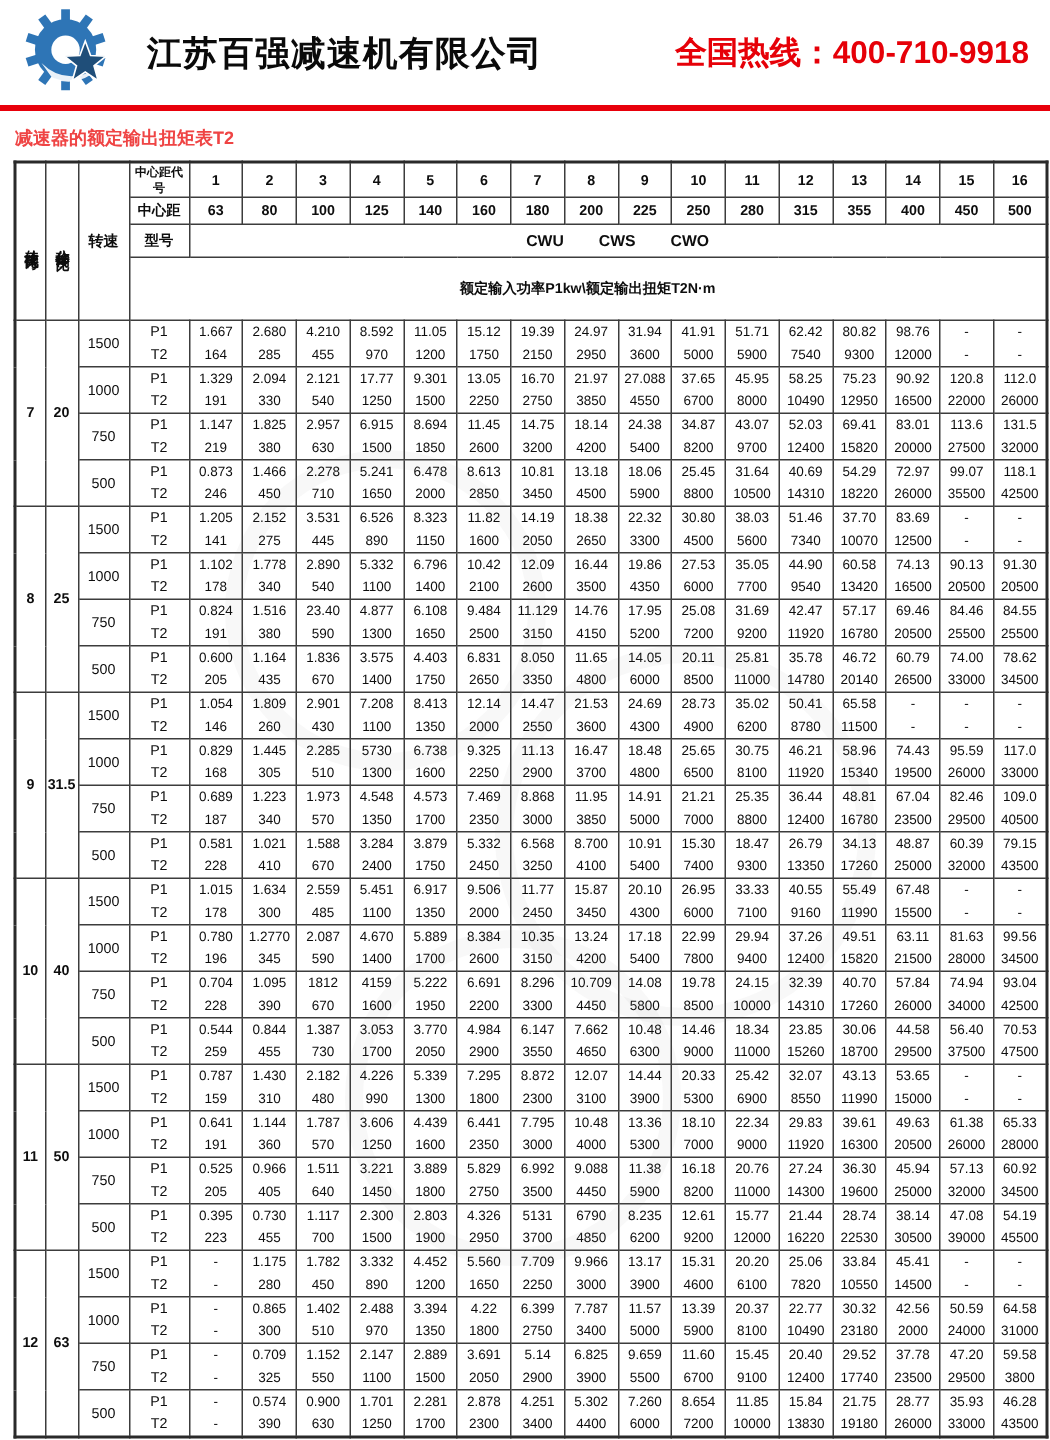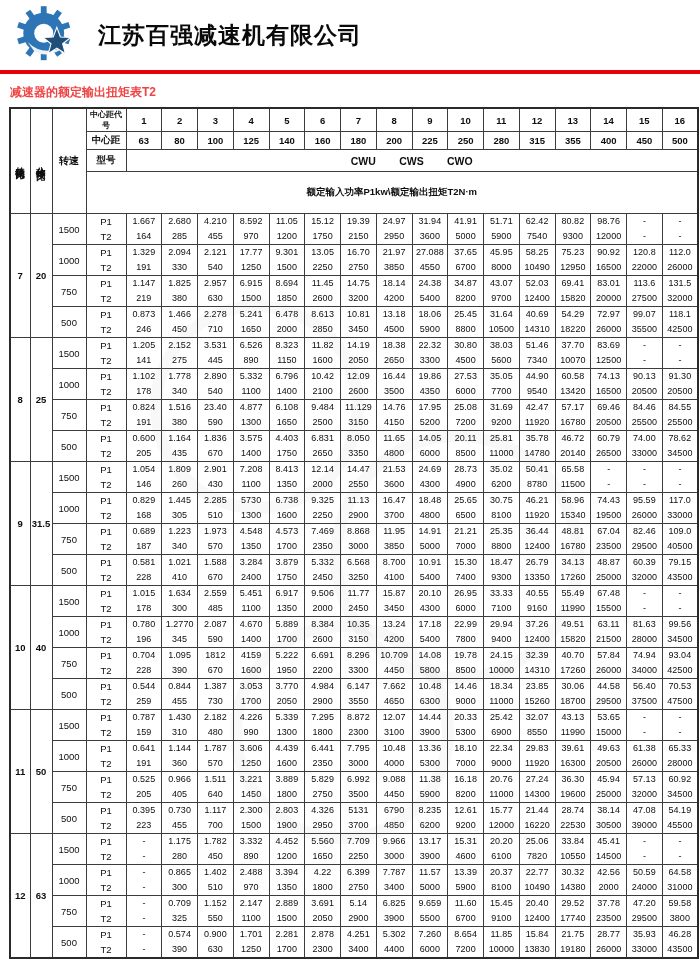--- a/index.html
+++ b/index.html
@@ -57,20 +57,23 @@
         <rect x="36" y="3" width="8" height="14" transform="rotate(288 40 40)"></rect>
         <rect x="36" y="3" width="8" height="14" transform="rotate(324 40 40)"></rect>
         <circle cx="40" cy="40" r="28"></circle>
       </g>
       <circle cx="40" cy="40" r="13" fill="#ffffff"></circle>
       <path d="M18 52 Q40 74 72 56 Q50 76 28 66 Z" fill="#ffffff" opacity="0.9"></path>
       <polygon points="58,32 62.9,45.2 77,45.8 66,54.6 69.8,68.2 58,60.4 46.2,68.2 50,54.6 39,45.8 53.1,45.2" fill="#1f4e79" stroke="#ffffff" stroke-width="1.5"></polygon>
     </svg>
     <span class="company">江苏百强减速机有限公司</span>
   </div>
+  <div class="hotline">
+    <span>全国热线：</span><span>400-710-9918</span>
+  </div>
 </div>
 <div class="redline"></div>
 
 <div class="doc-title">减速器的额定输出扭矩表T2</div>
 
 <table class="t2">
   <colgroup>
     <col style="width:20px">
       <col style="width:22px">
       <col style="width:34px">
@@ -1678,21 +1681,21 @@
         <td class="val">
           <div>20.37</div>
           <div>8100</div>
         </td>
         <td class="val">
           <div>22.77</div>
           <div>10490</div>
         </td>
         <td class="val">
           <div>30.32</div>
-          <div>14380</div>
+          <div>23180</div>
         </td>
         <td class="val">
           <div>42.56</div>
           <div>2000</div>
         </td>
         <td class="val">
           <div>50.59</div>
           <div>24000</div>
         </td>
         <td class="val">

